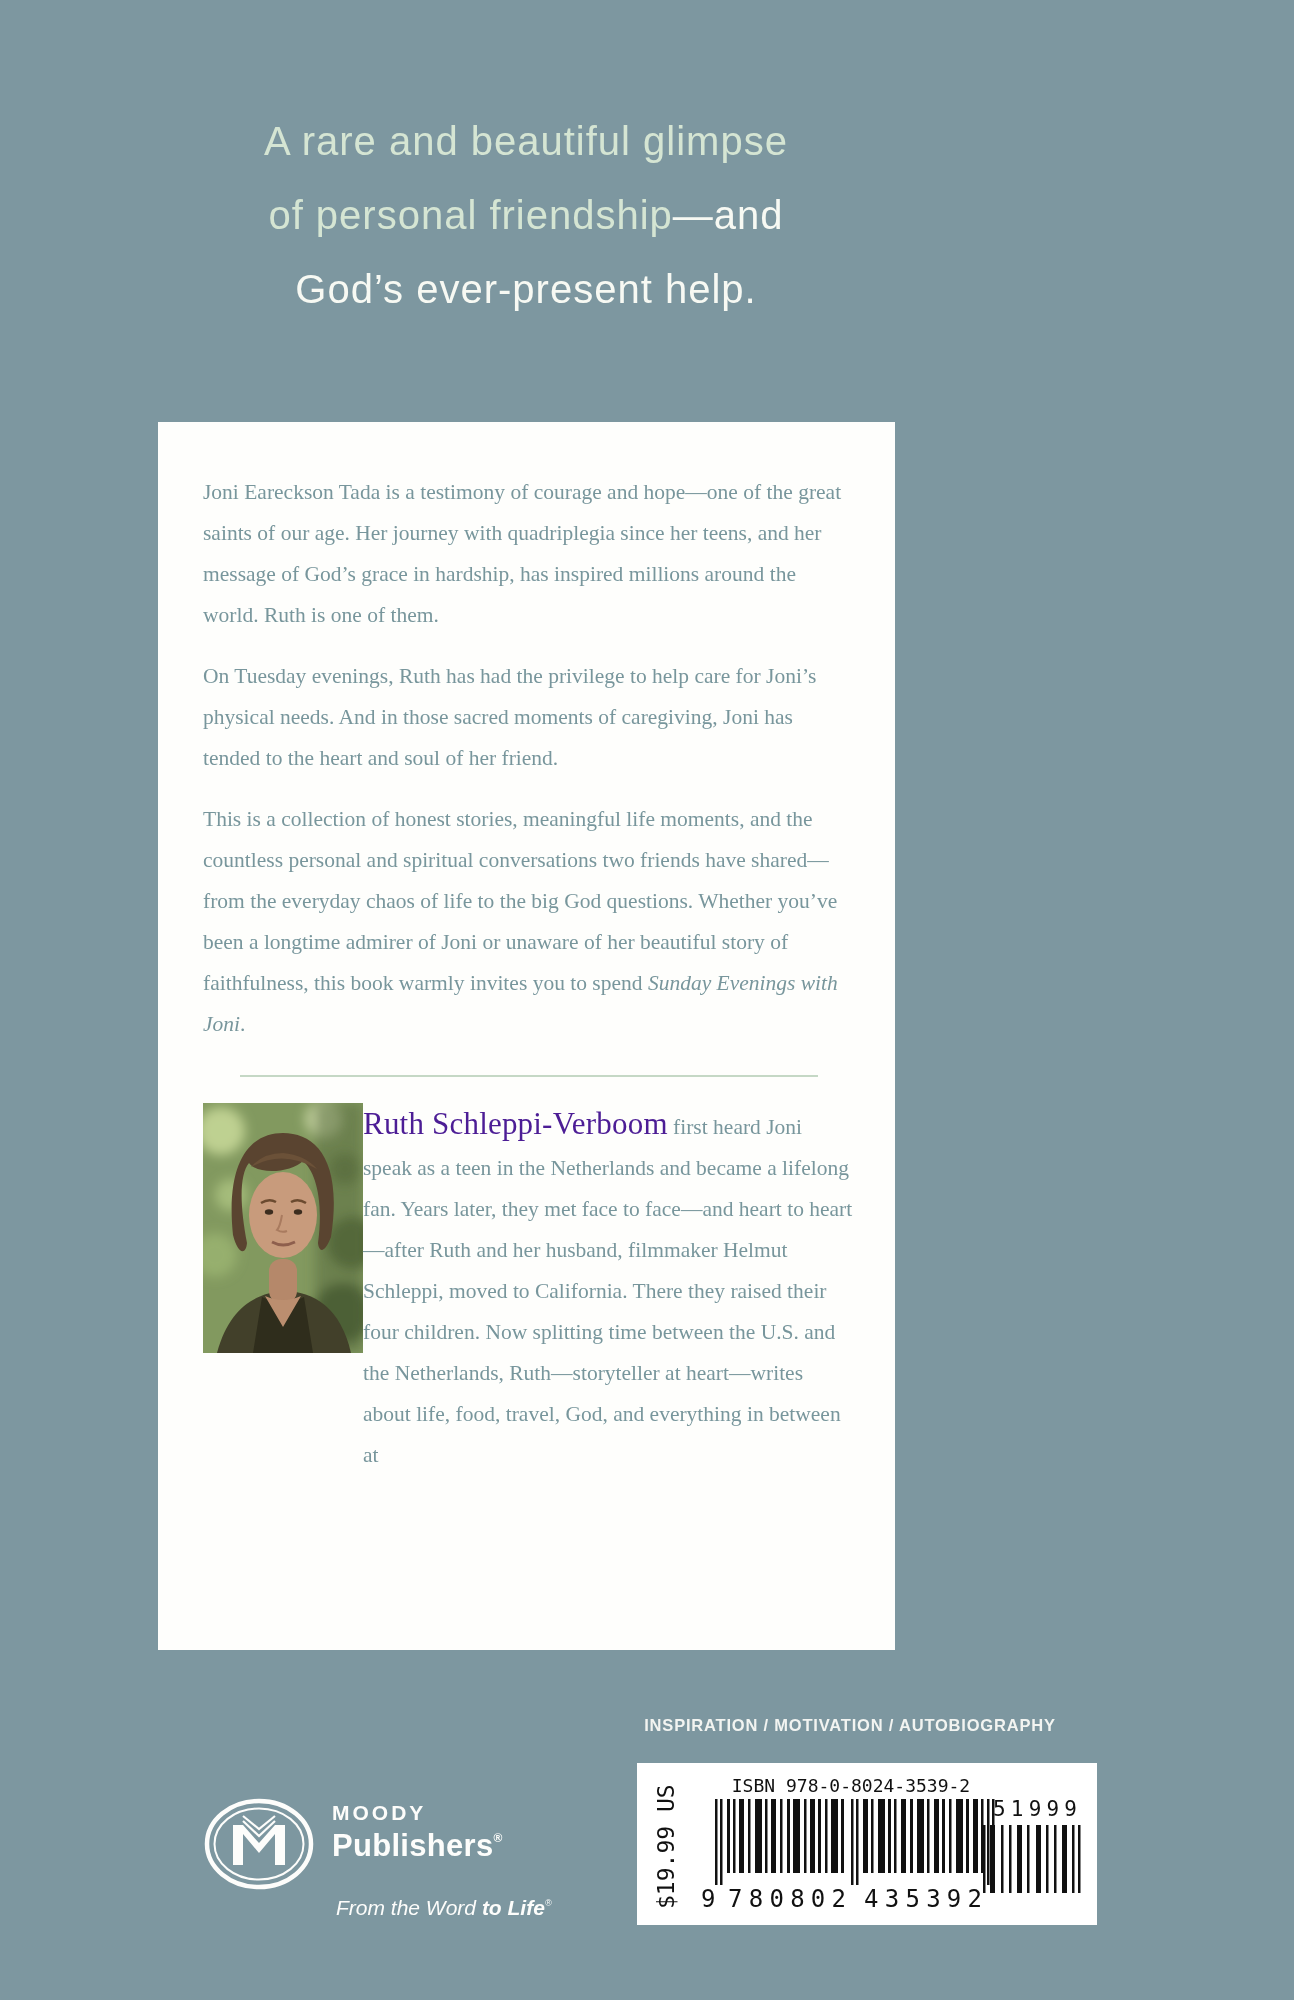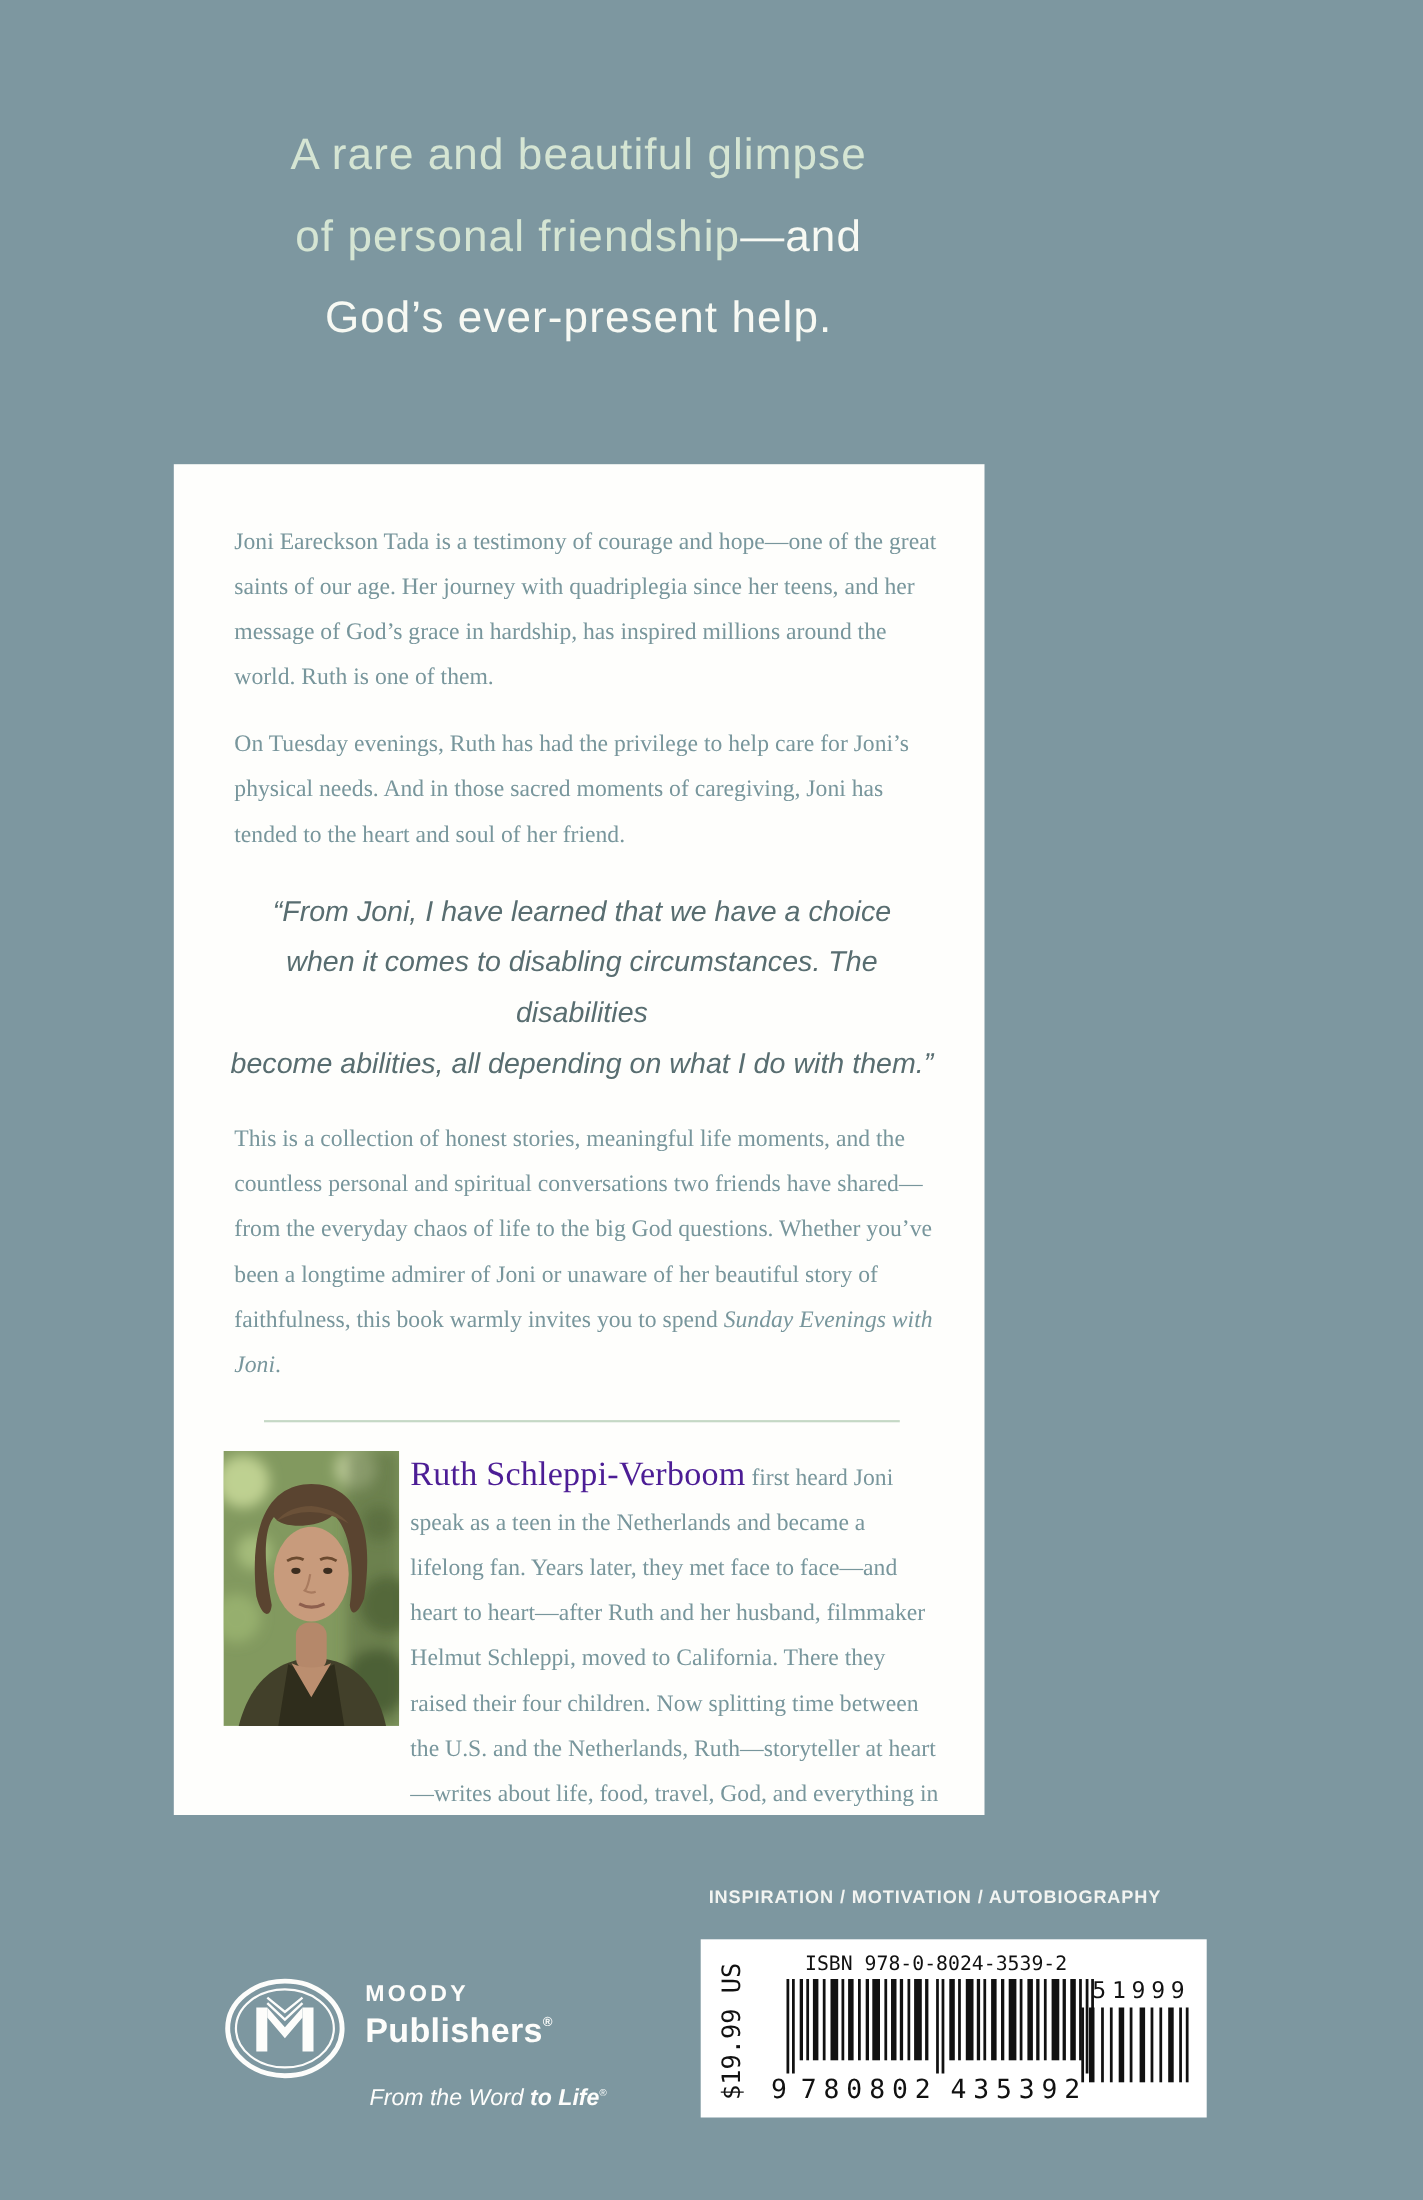--- a/index.html
+++ b/index.html
@@ -9,21 +9,21 @@
 
   
   .headline{left:130px;top:104px;width:792px;text-align:center;
             font-weight:400;font-size:40px;line-height:74px;letter-spacing:1px;}
   .headline .mint{color:#D5E5D3;}
   .headline .white{color:#F7F9F3;}
 
   
   .card{left:158px;top:422px;width:737px;height:1228px;background:#FEFEFC;
         box-sizing:border-box;padding:50px 40px 0 45px;overflow:hidden;}
-  .card p{margin:0 0 20px 10px;font-family:"Liberation Serif","DejaVu Serif",serif;
+  .card p{margin:0 0 20px 0;font-family:"Liberation Serif","DejaVu Serif",serif;
           font-size:21.5px;line-height:41px;color:#78969C;}
   .quote{margin:26px 0 26px 0;text-align:center;color:#586D70;
          font-family:"Liberation Sans",sans-serif;font-style:italic;
          font-size:26px;line-height:46px;}
   .book-title{font-style:italic;}
   .divider{width:578px;height:2px;background:#C5D8C5;margin:30px auto 26px auto;}
 
   .bio-row{display:flex;align-items:flex-start;}
   .bio-photo{flex:0 0 160px;width:160px;height:250px;overflow:hidden;}
   .bio-text{margin:0 0 0 26px;font-family:"Liberation Serif","DejaVu Serif",serif;
@@ -61,25 +61,20 @@
   <div class="abs headline">
     <div><span class="mint">A rare and beautiful glimpse</span></div>
     <div><span class="mint">of personal friendship</span><span class="white">—and</span></div>
     <div><span class="white">God’s ever-present help.</span></div>
   </div>
 
   <div class="abs card">
     <p>Joni Eareckson Tada is a testimony of courage and hope—one of the great saints of our age. Her journey with quadriplegia since her teens, and her message of God’s grace in hardship, has inspired millions around the world. Ruth is one of them.</p>
     <p>On Tuesday evenings, Ruth has had the privilege to help care for Joni’s physical needs. And in those sacred moments of caregiving, Joni has tended to the heart and soul of her friend.</p>
 
-    <div class="quote">
-      <div>“From Joni, I have learned that we have a choice</div>
-      <div>when it comes to disabling circumstances. The disabilities</div>
-      <div>become abilities, all depending on what I do with them.”</div>
-    </div>
 
     <p><span>This is a collection of honest stories, meaningful life moments, and the countless personal and spiritual conversations two friends have shared—from the everyday chaos of life to the big God questions. Whether you’ve been a longtime admirer of Joni or unaware of her beautiful story of faithfulness, this book warmly invites you to spend </span><span class="book-title">Sunday Evenings with Joni</span><span>.</span></p>
 
     <div class="divider"></div>
 
     <div class="bio-row">
       <div class="bio-photo">
         <svg width="160" height="250" viewBox="0 0 160 250" xmlns="http://www.w3.org/2000/svg">
           <defs>
               <filter id="blur6" x="-30%" y="-30%" width="160%" height="160%">

